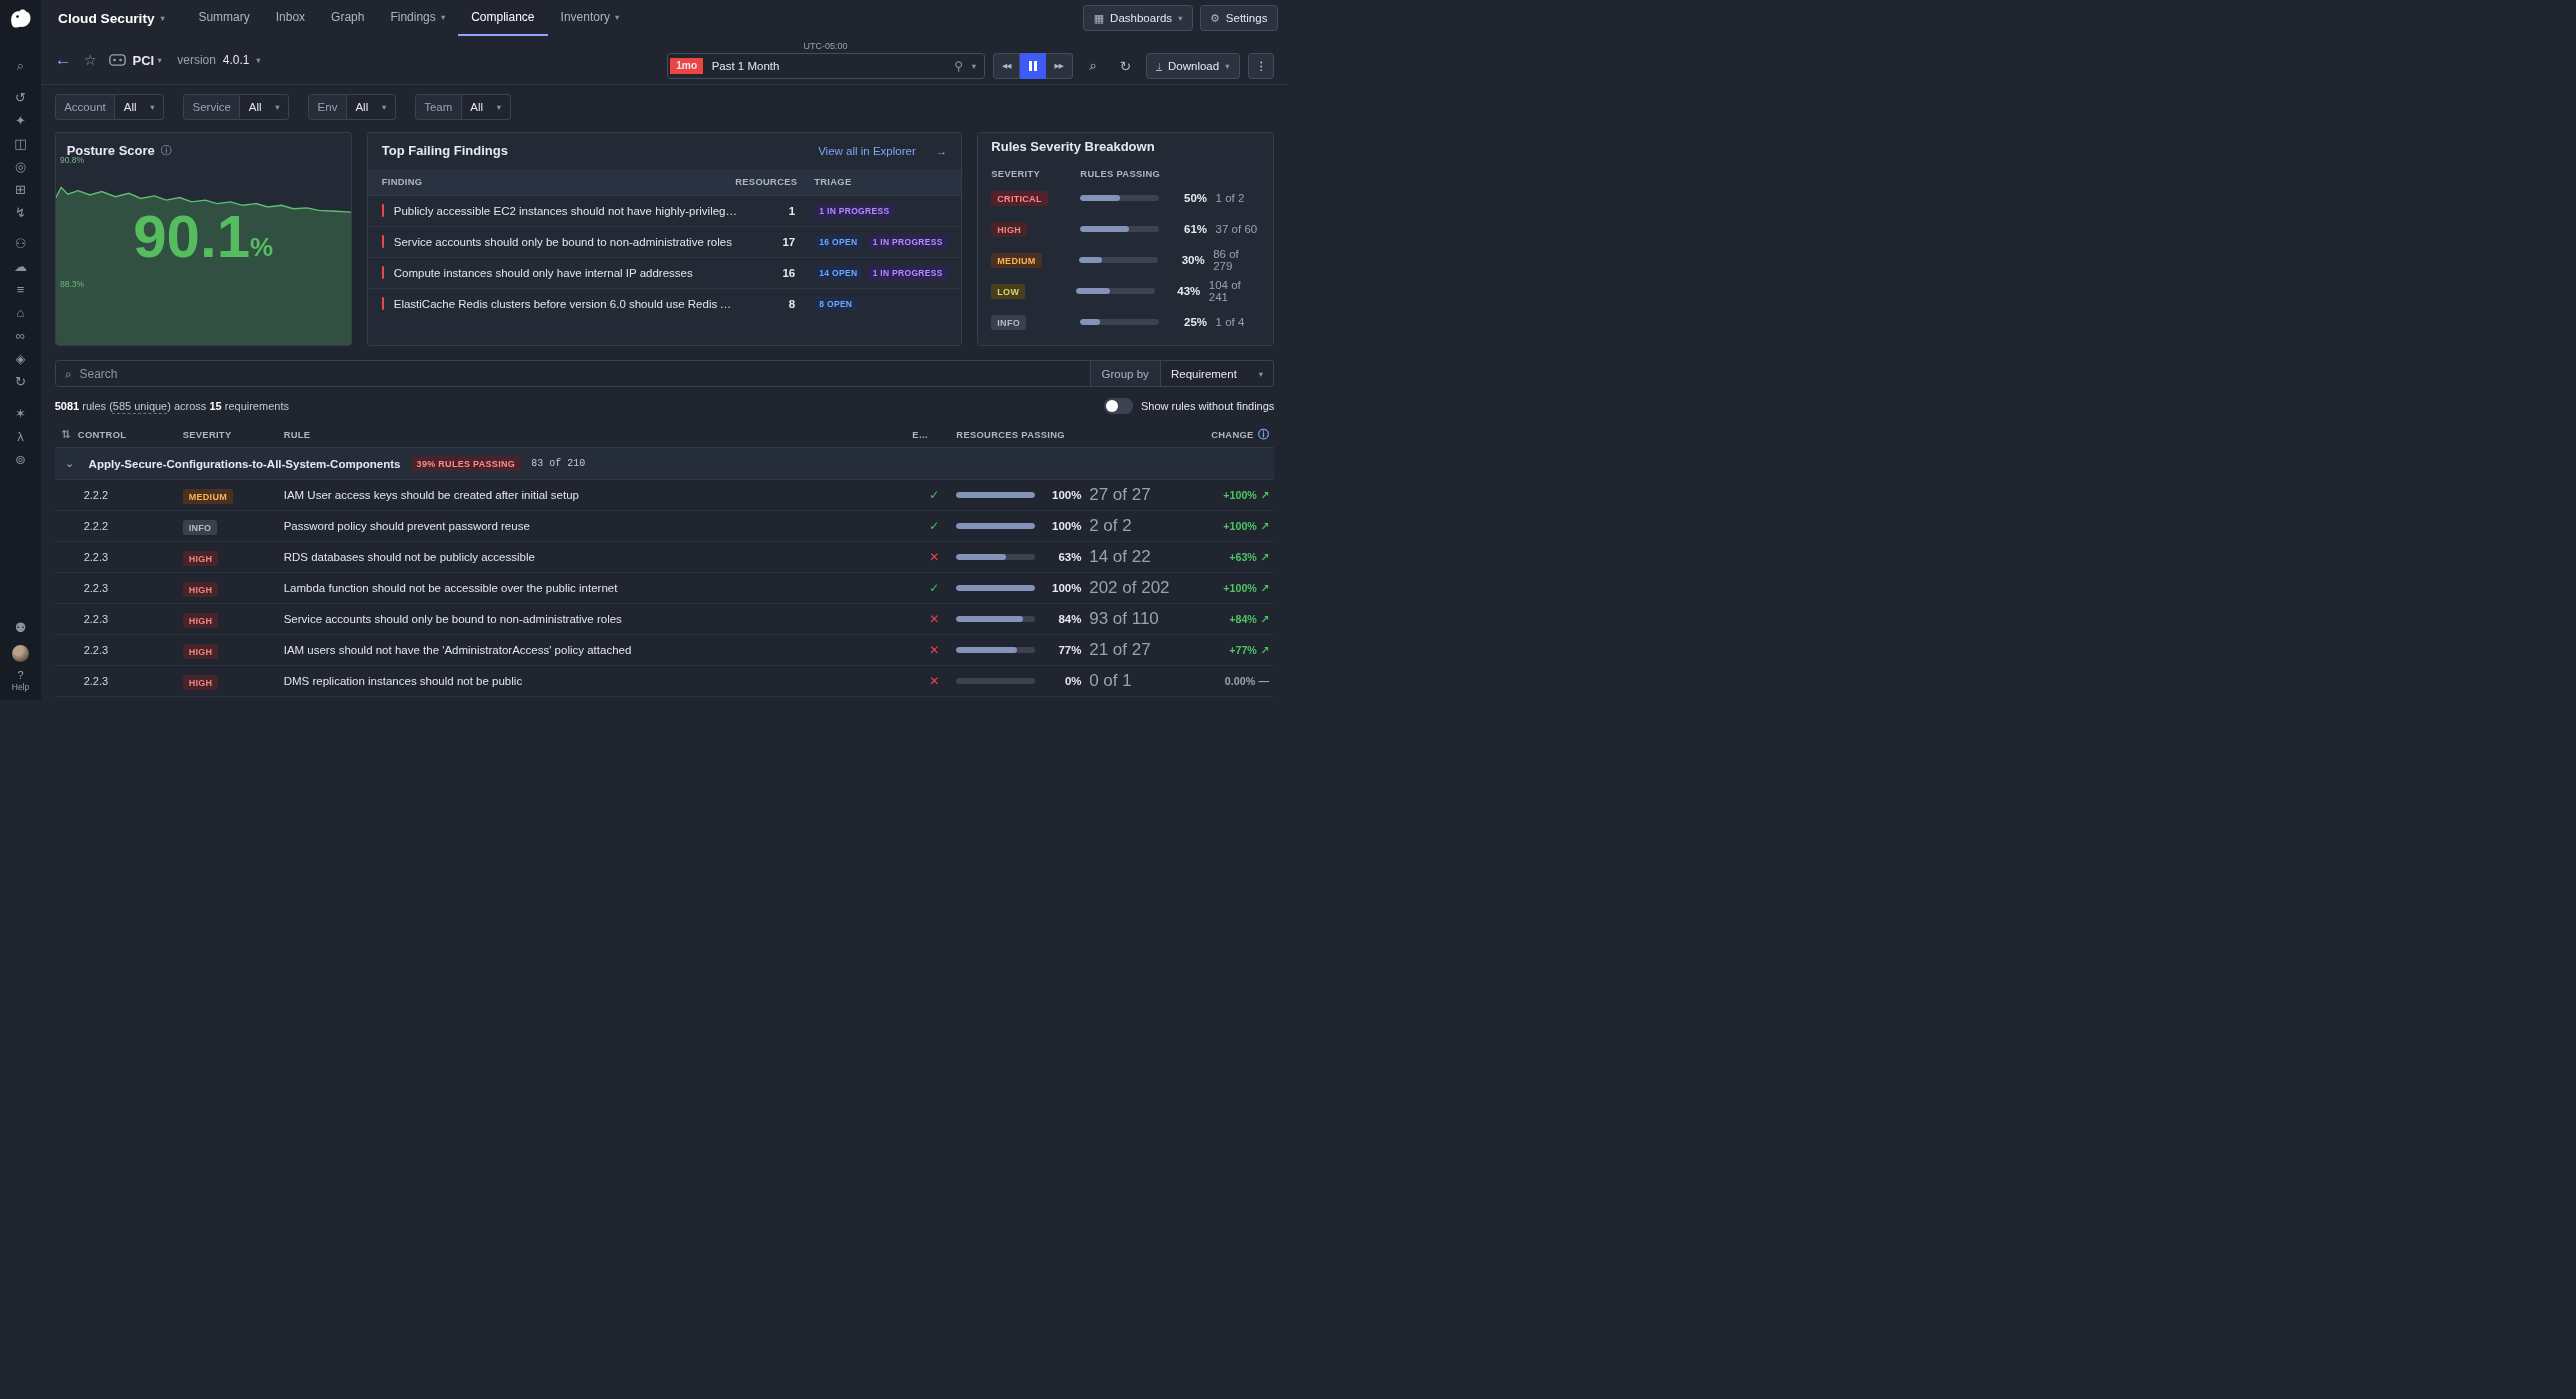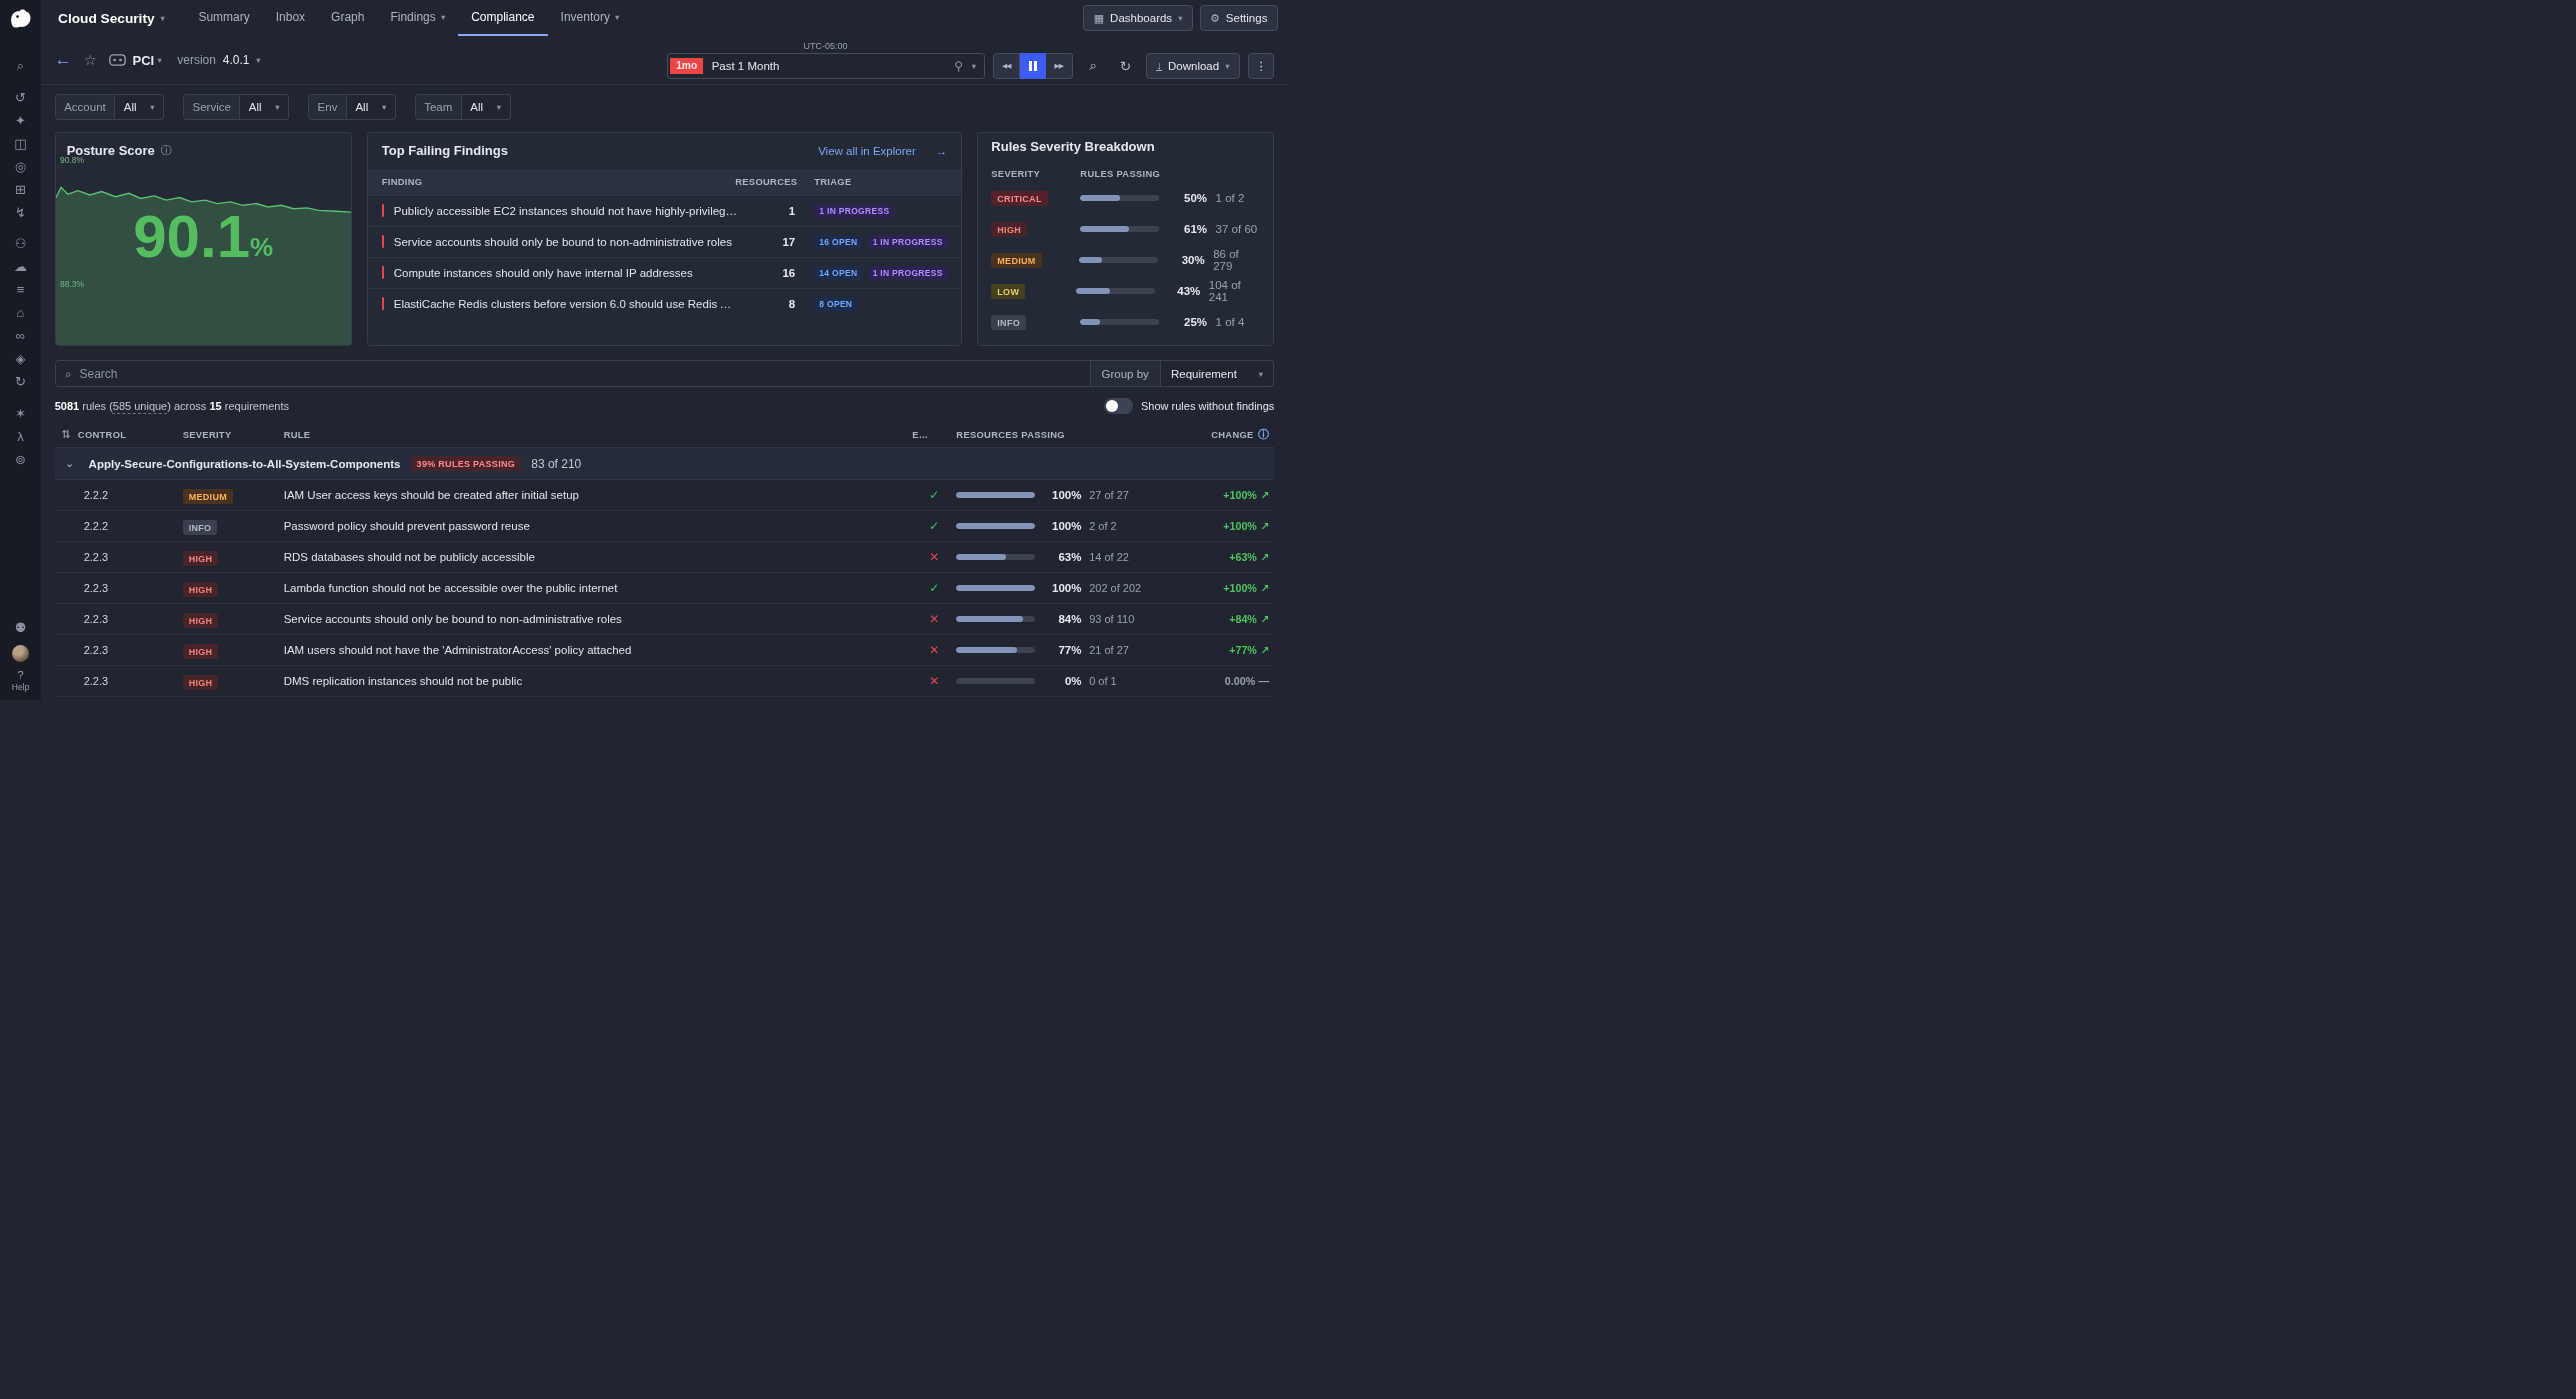--- a/index.html
+++ b/index.html
@@ -137,29 +137,29 @@
   .r-head, .r-row { display:grid; grid-template-columns:128px 101px 1fr 44px 229px 89px; align-items:center; }
   .r-head { height:27px; font-size:9.4px; font-weight:bold; color:#aeb5c2; letter-spacing:0.3px; border-bottom:0.9px solid #303644; }
   .rh-control { display:flex; align-items:center; gap:6.8px; padding-left:6.8px; cursor:pointer; }
   .sort-ic { font-size:11px; color:#8b93a3; }
   .rh-change { display:flex; justify-content:flex-end; align-items:center; gap:4.3px; padding-right:5.1px; }
   .rh-change .info-ic { color:#7ea6f8; }
   .group-row { display:flex; align-items:center; height:32px; background:#262d3a; border-bottom:0.9px solid #303644; padding-left:10.2px; cursor:pointer; }
   .g-chev { color:#aeb5c2; font-size:11px; margin-right:14.5px; }
   .g-name { font-weight:bold; font-size:11.5px; }
   .g-badge { margin-left:10.2px; font-size:9px; font-weight:bold; color:#ff8a8a; background:#46242a; padding:2.6px 6px; border-radius:2.6px; letter-spacing:0.3px; }
-  .g-count { margin-left:10.2px; color:#c3c9d4; font-size:12px; }
+  .g-count { margin-left:10.2px; color:#c3c9d4; font-size:10px;font-family:Liberation Mono, monospace; }
   .r-row { height:31px; border-bottom:0.9px solid #2c3340; cursor:pointer; }
   .r-control { padding-left:29px; font-size:11px; color:#d2d7e0; }
   .r-rule { font-size:11.5px; color:#e2e6ec; white-space:nowrap; overflow:hidden; text-overflow:ellipsis; padding-right:10.2px; }
   .r-eval { text-align:center; font-size:12px; font-weight:bold; }
   .r-eval.pass { color:#3ec956; } .r-eval.fail { color:#e5484d; }
   .r-pass { display:flex; align-items:center; }
   .r-pct { font-weight:bold; font-size:11.5px; margin-left:10.2px; min-width:36px; text-align:right; }
-  .r-detail { color:#9aa2b1; font-size:11px; margin-left:7.7px; }
+  .r-detail { color:#9aa2b1; font-size:17px; margin-left:7.7px; }
   .r-change { display:flex; justify-content:flex-end; align-items:center; gap:3.4px; font-size:10.7px; font-weight:bold; padding-right:5.1px; }
   .chg-up { color:#4ec463; } .chg-flat { color:#9aa2b1; }
 </style>
 </head>
 <body>
 
 <div class="app">
 
   <div class="rail">
     <div class="logo">

